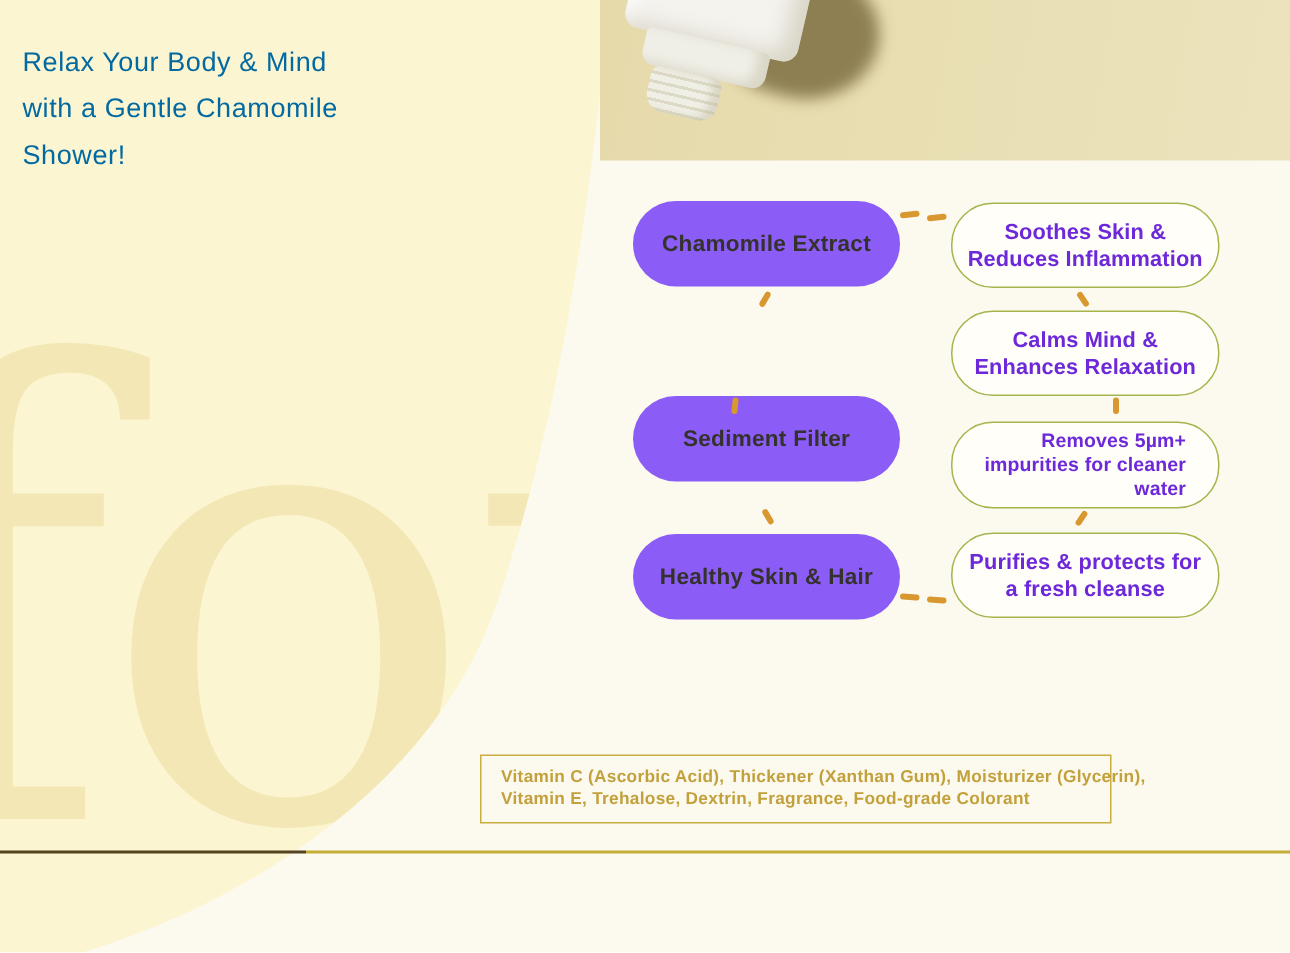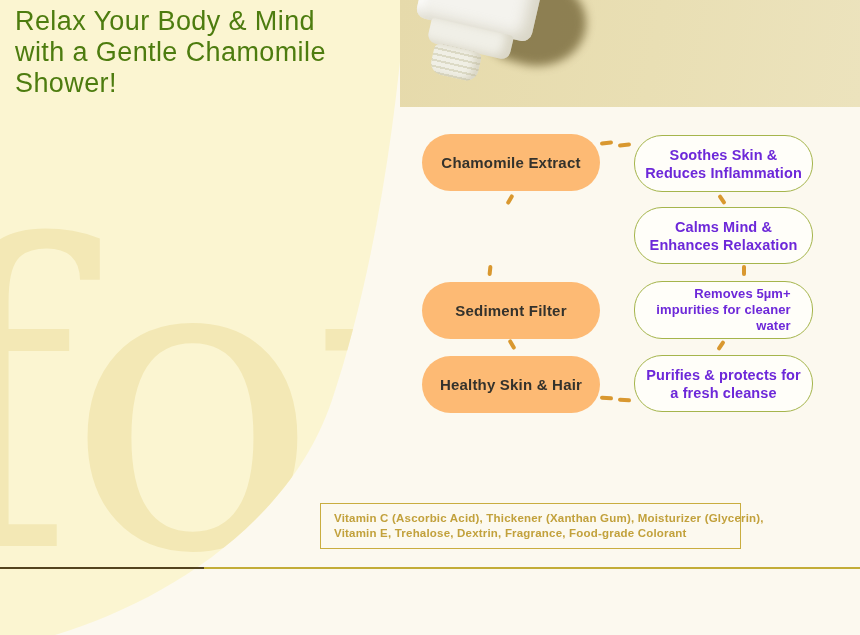--- a/index.html
+++ b/index.html
@@ -31,42 +31,42 @@
   }
   .bottle-tip{
     width:48px;height:30px;margin:-1px 0 0 26px;
     background:repeating-linear-gradient(180deg,#f0efe5 0 4px,#dcdac6 4px 6px);
     border-radius:6px 6px 12px 12px;
     box-shadow:inset -6px 0 6px rgba(185,178,150,.4);
   }
 
   
   .headline{
-    position:absolute;left:15px;top:6px;width:370px;
-    font-size:27px;line-height:31px;font-weight:400;color:#4d7c0f;
+    position:absolute;left:15px;top:26px;width:370px;
+    font-size:18px;line-height:31px;font-weight:400;color:#0369a1;
     letter-spacing:.4px;white-space:pre-line;
   }
 
   
   .pill{
     position:absolute;left:422px;width:178px;height:57px;
-    background:#fdba74;border-radius:29px;
+    background:#8b5cf6;border-radius:29px;
     display:flex;align-items:center;justify-content:center;text-align:center;
     font-weight:bold;font-size:15px;line-height:19px;color:#34322c;
     white-space:pre-line;letter-spacing:.2px;
   }
   .benefit{
     position:absolute;left:634px;width:179px;height:57px;box-sizing:border-box;
     background:#fffef9;border:1.6px solid #a5b54c;border-radius:28px;
     display:flex;align-items:center;justify-content:center;text-align:center;
     font-weight:bold;font-size:14.5px;line-height:18px;color:#6d28d9;
     white-space:pre-line;letter-spacing:.1px;
   }
   .benefit.small{font-size:13px;line-height:16px;}
-  .r1{top:134px;} .r2{top:208px;} .r3{top:282px;} .r4{top:356px;}
+  .r1{top:134px;} .r2{top:208px;} .r3{top:264px;} .r4{top:356px;}
   .b1{top:135px;} .b2{top:207px;} .b3{top:281px;height:58px;text-align:right;} .b4{top:355px;}
 
   
   .dash-h,.dash-v{position:absolute;background:#d9982f;border-radius:2.5px;}
   .dash-h{width:13px;height:4px;}
   .dash-v{width:4px;height:11px;}
 
   
   .ingredients-box{
     position:absolute;left:320px;top:503px;width:421px;height:46px;box-sizing:border-box;

